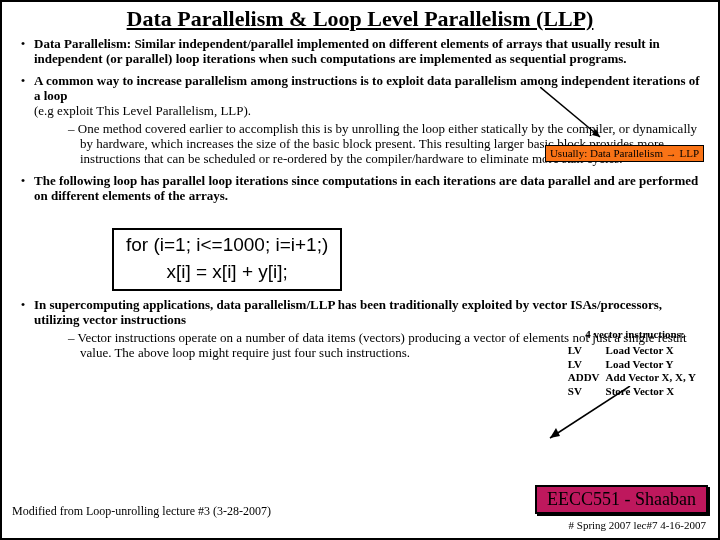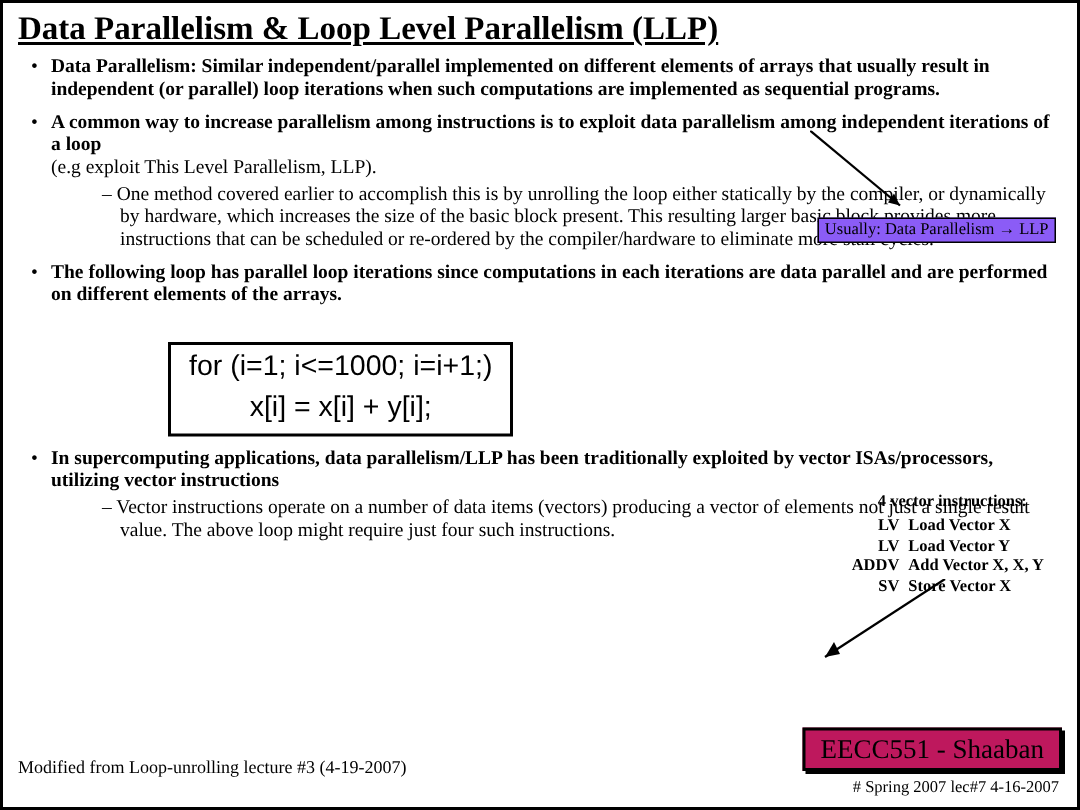--- a/index.html
+++ b/index.html
@@ -12,20 +12,21 @@
     width: 720px;
     height: 540px;
     box-sizing: border-box;
     border: 2px solid #000;
     padding: 4px 10px 4px 10px;
     position: relative;
     font-size: 13px;
     line-height: 1.18;
   }
   .title {
+    text-align: center;
     font-size: 22px;
     font-weight: bold;
     text-decoration: underline;
     margin: 0 0 4px 0;
   }
   .bullet {
     display: flex;
     margin-bottom: 6px;
   }
   .bullet .dot {
@@ -42,21 +43,21 @@
     padding-left: 12px;
     margin-top: 2px;
   }
   .callout {
     position: absolute;
     right: 14px;
     top: 143px;
     border: 1px solid #000;
     font-size: 11px;
     padding: 1px 4px;
-    background: #8b5cf6;
+    background: #f97316;
   }
   .arrow1 {
     position: absolute;
     left: 538px;
     top: 85px;
     width: 70px;
     height: 58px;
     pointer-events: none;
   }
   .codebox {
@@ -77,21 +78,21 @@
     font-size: 11px;
     line-height: 1.25;
   }
   .vecblock .hdr {
     font-weight: bold;
     text-align: center;
     margin-bottom: 2px;
   }
   .vecblock table { border-collapse: collapse; }
   .vecblock td { padding: 0 6px 0 0; vertical-align: top; }
-  .vecblock td:first-child { font-weight: bold; text-align: right; }
+  .vecblock td:first-child { font-weight: bold; text-align: left; }
   .vecblock td:nth-child(2) { font-weight: bold; }
   .arrow2 {
     position: absolute;
     right: 78px;
     top: 384px;
     width: 100px;
     height: 60px;
     pointer-events: none;
   }
   .footer-left {
@@ -195,16 +196,16 @@
   </svg>
 
   <div class="bullet" style="margin-top:6px;">
     <div class="dot">•</div>
     <div class="content">
       <span class="bold">In supercomputing applications, data parallelism/LLP has been traditionally exploited by </span><span class="bold under">vector ISAs/processors</span><span class="bold">, utilizing vector instructions</span>
       <div class="sub">– Vector instructions operate on a number of data items (vectors) producing a vector of elements not just a single result value. The above loop might require just four such instructions.</div>
     </div>
   </div>
 
-  <div class="footer-left">Modified from Loop-unrolling lecture #3 (4-19-2007)</div>
+  <div class="footer-left">Modified from Loop-unrolling lecture #3 (3-28-2007)</div>
   <div class="footer-box under">EECC551 - Shaaban</div>
   <div class="footer-small">#  Spring 2007 lec#7   4-16-2007</div>
 </div>
 
 </body></html>

